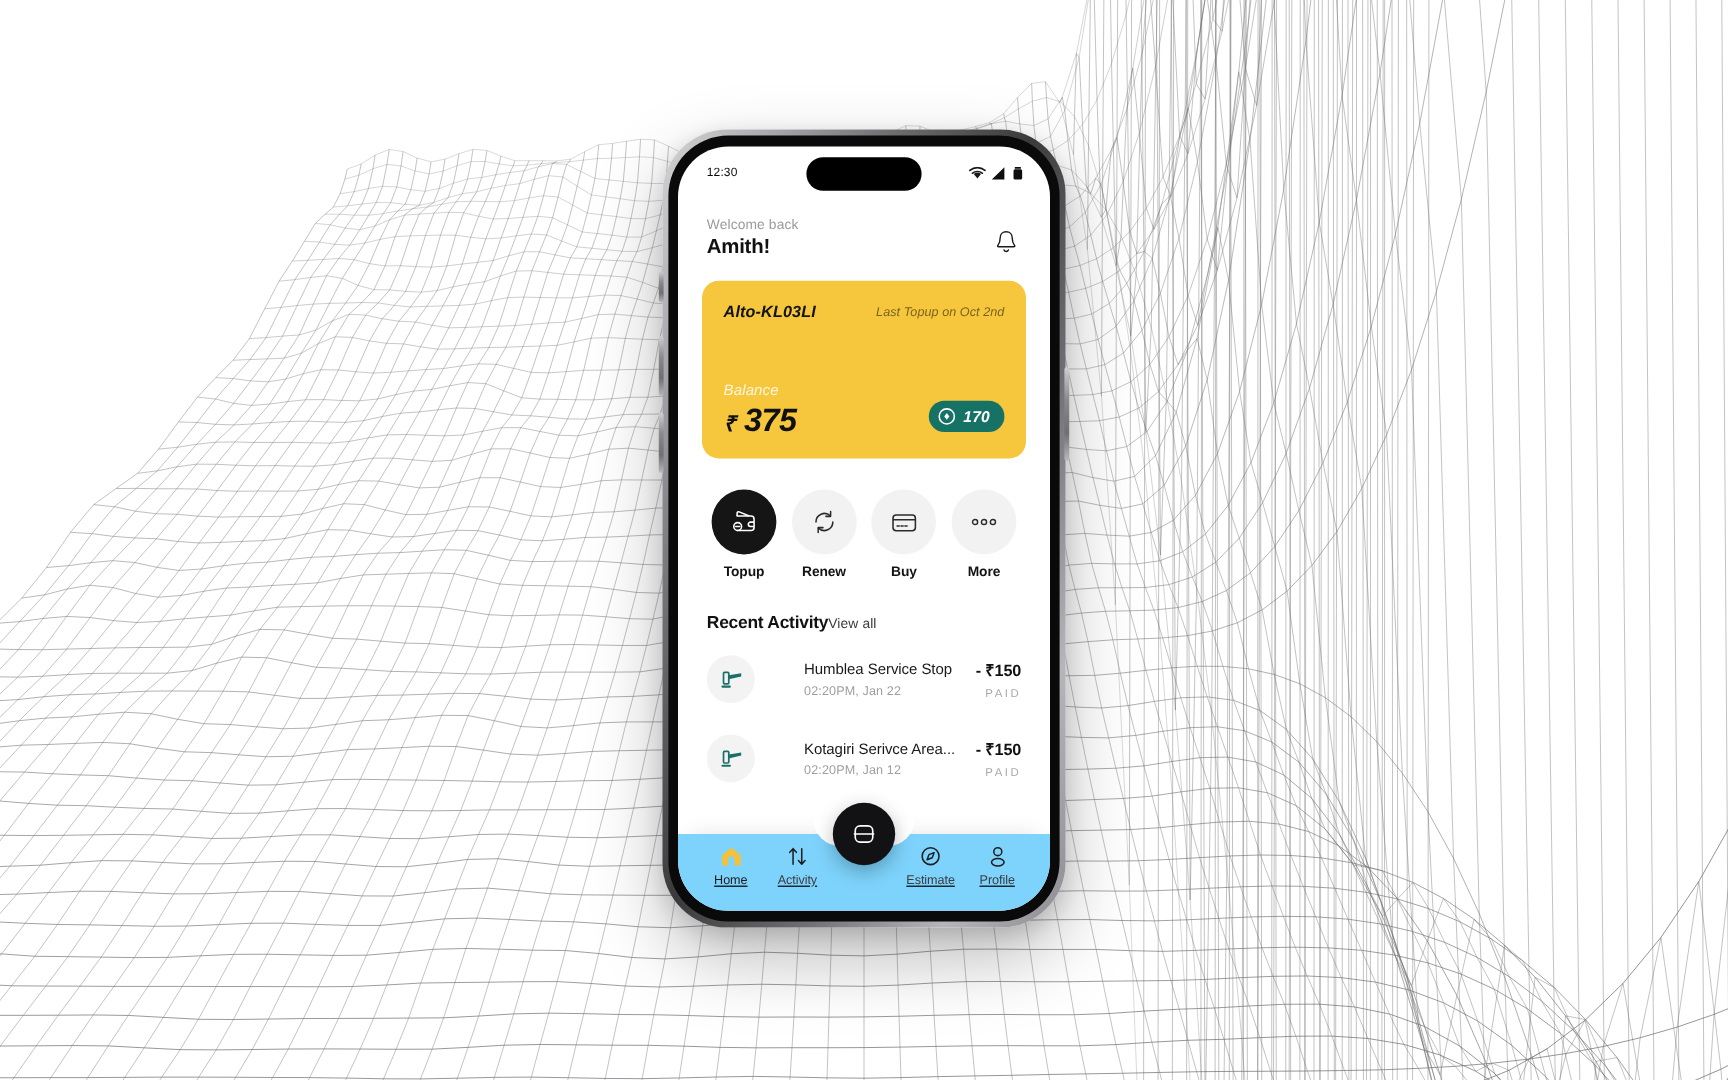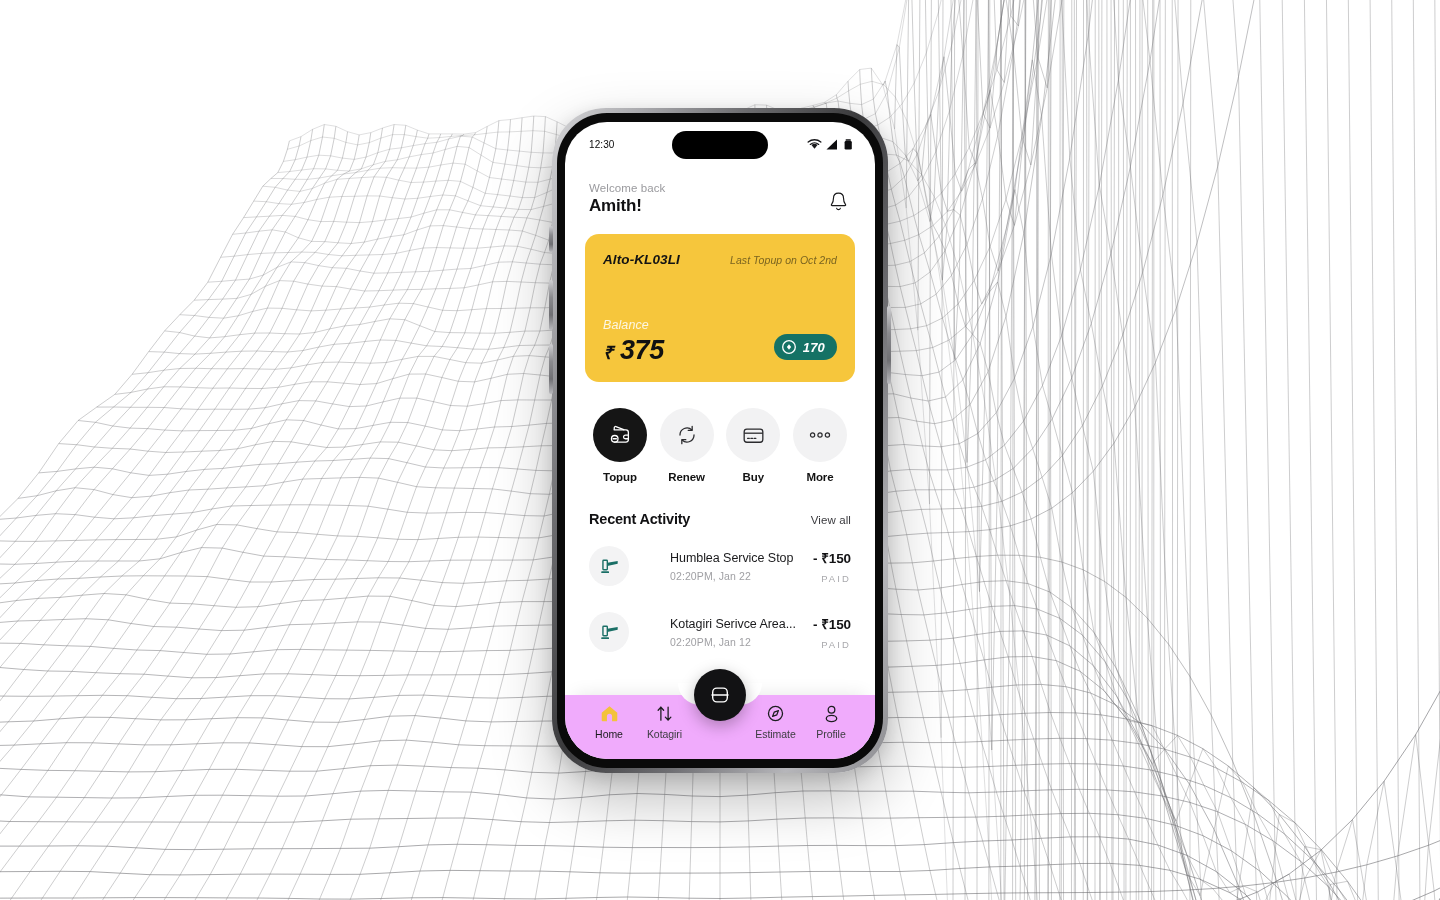--- a/index.html
+++ b/index.html
@@ -192,21 +192,20 @@
     font-size: 11.5px;
     font-weight: 700;
     color: #131313;
     letter-spacing: -.1px;
   }
 
   
   .recent-head {
     display: flex;
     align-items: baseline;
-    justify-content: space-between;
     padding: 28px 24px 0 24px;
     flex: 0 0 auto;
   }
   .recent-title {
     font-size: 14.5px;
     font-weight: 700;
     color: #111113;
     letter-spacing: -.2px;
   }
   .view-all {
@@ -259,26 +258,27 @@
     font-size: 9.5px;
     color: #a9a9ad;
     letter-spacing: 2.1px;
   }
 
   
   .bottom-nav {
     position: relative;
     flex: 0 0 auto;
     height: 64px;
-    background: #f0abfc;
+    background: #7dd3fc;
     display: flex;
     align-items: flex-start;
     justify-content: space-between;
     padding: 9px 18px 0 18px;
     box-shadow: 0 -10px 18px -10px rgba(0,0,0,.10);
+    text-decoration: underline;
   }
   .nav-item {
     width: 52px;
     display: flex;
     flex-direction: column;
     align-items: center;
     gap: 5px;
   }
   .nav-item.spacer { visibility: hidden; }
   .nav-label {
@@ -607,21 +607,21 @@
               <path d="M10 2.4 L18.2 9.1 L18.2 17.2 a0.9 0.9 0 0 1 -0.9 0.9 h-4.6 v-5.1 a2.7 2.7 0 0 0 -5.4 0 v5.1 h-4.6 a0.9 0.9 0 0 1 -0.9 -0.9 L1.8 9.1 Z" fill="#F3C23C"></path>
             </svg>
             <div class="nav-label">Home</div>
           </div>
 
           <div class="nav-item">
             <svg width="19" height="19" viewBox="0 0 20 20">
               <path d="M6.2 17.0 L6.2 3.4 M6.2 3.4 L3.3 6.6 M6.2 3.4 L9.1 6.6" fill="none" stroke="#1d1d20" stroke-width="1.35" stroke-linecap="round" stroke-linejoin="round"></path>
               <path d="M13.8 3.4 L13.8 17.0 M13.8 17.0 L10.9 13.8 M13.8 17.0 L16.7 13.8" fill="none" stroke="#1d1d20" stroke-width="1.35" stroke-linecap="round" stroke-linejoin="round"></path>
             </svg>
-            <div class="nav-label">Kotagiri</div>
+            <div class="nav-label">Activity</div>
           </div>
 
           <div class="nav-item spacer"></div>
 
           <div class="nav-item">
             <svg width="19" height="19" viewBox="0 0 20 20">
               <circle cx="10" cy="10" r="7.4" fill="none" stroke="#1d1d20" stroke-width="1.35"></circle>
               <path d="M13.1 6.9 L8.6 8.6 L6.9 13.1 L11.4 11.4 Z" fill="none" stroke="#1d1d20" stroke-width="1.3" stroke-linejoin="round"></path>
             </svg>
             <div class="nav-label">Estimate</div>

